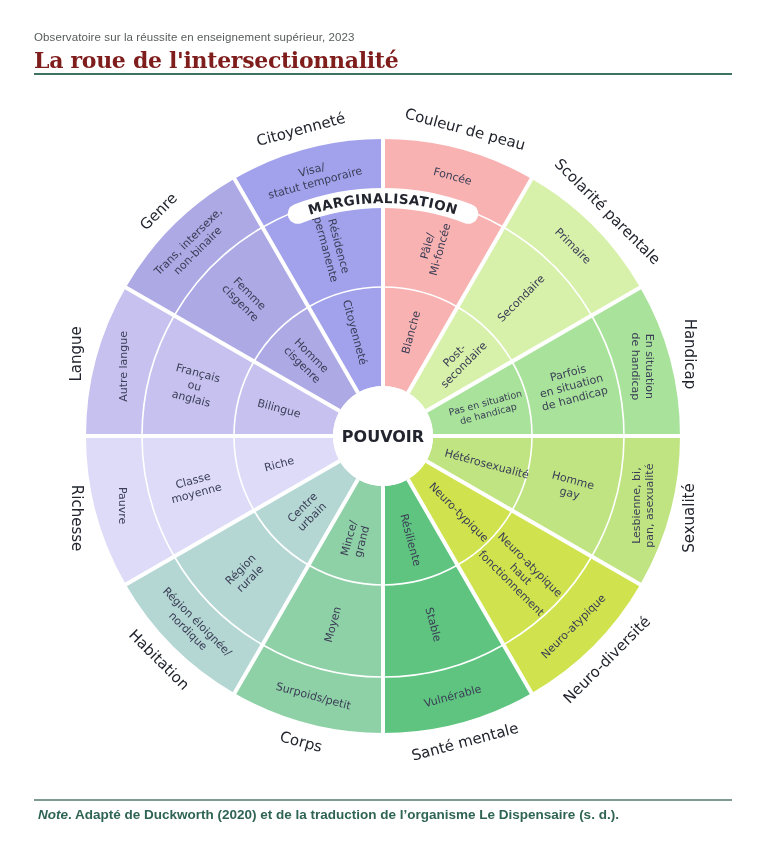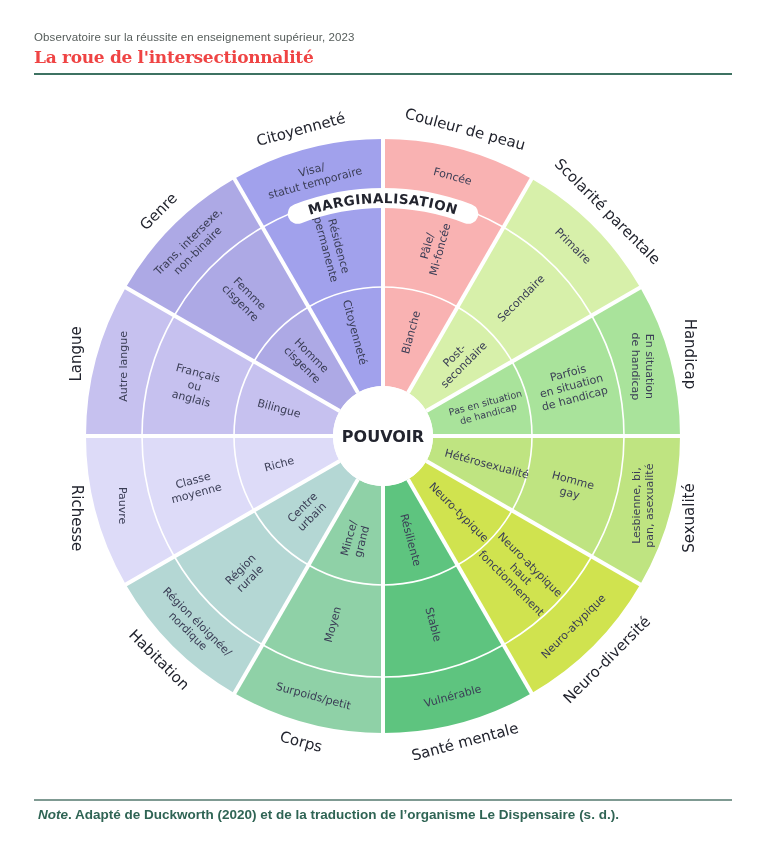--- a/index.html
+++ b/index.html
@@ -1,18 +1,18 @@
 <!DOCTYPE html>
 <html><head>
 <meta charset="utf-8">
 <style>
   html, body { margin: 0; padding: 0; background: #ffffff; }
   body { width: 768px; height: 841px; position: relative; overflow: hidden; font-family: "DejaVu Sans", sans-serif; }
   .subtitle { position: absolute; left: 34px; top: 31px; font-size: 11.5px; color: #555c5a; font-family: "Liberation Sans", sans-serif; letter-spacing: 0.1px; }
-  .title { position: absolute; left: 34px; top: 47px; font-size: 17px; color: #ef4444; font-family: "DejaVu Serif", serif; font-weight: bold; letter-spacing: -0.3px; }
+  .title { position: absolute; left: 34px; top: 47px; font-size: 22px; color: #7f1d1d; font-family: "DejaVu Serif", serif; font-weight: bold; letter-spacing: -0.3px; }
   .rule-top { position: absolute; left: 34px; right: 36px; top: 73px; height: 1.5px; background: #3e7262; }
   .rule-bottom { position: absolute; left: 34px; right: 36px; top: 799px; height: 1.5px; background: #7f9a92; }
   .note { position: absolute; left: 38px; top: 807px; font-size: 13.5px; color: #2f6454; font-family: "Liberation Sans", sans-serif; font-weight: bold; }
   .note em { font-style: italic; }
   #wheel { position: absolute; left: 0; top: 0; }
   .cell-text { font-family: "DejaVu Sans", sans-serif; fill: #3a3d55; }
   .cat-text { font-family: "DejaVu Sans", sans-serif; fill: #22242e; }
 </style>
 </head>
 <body>

